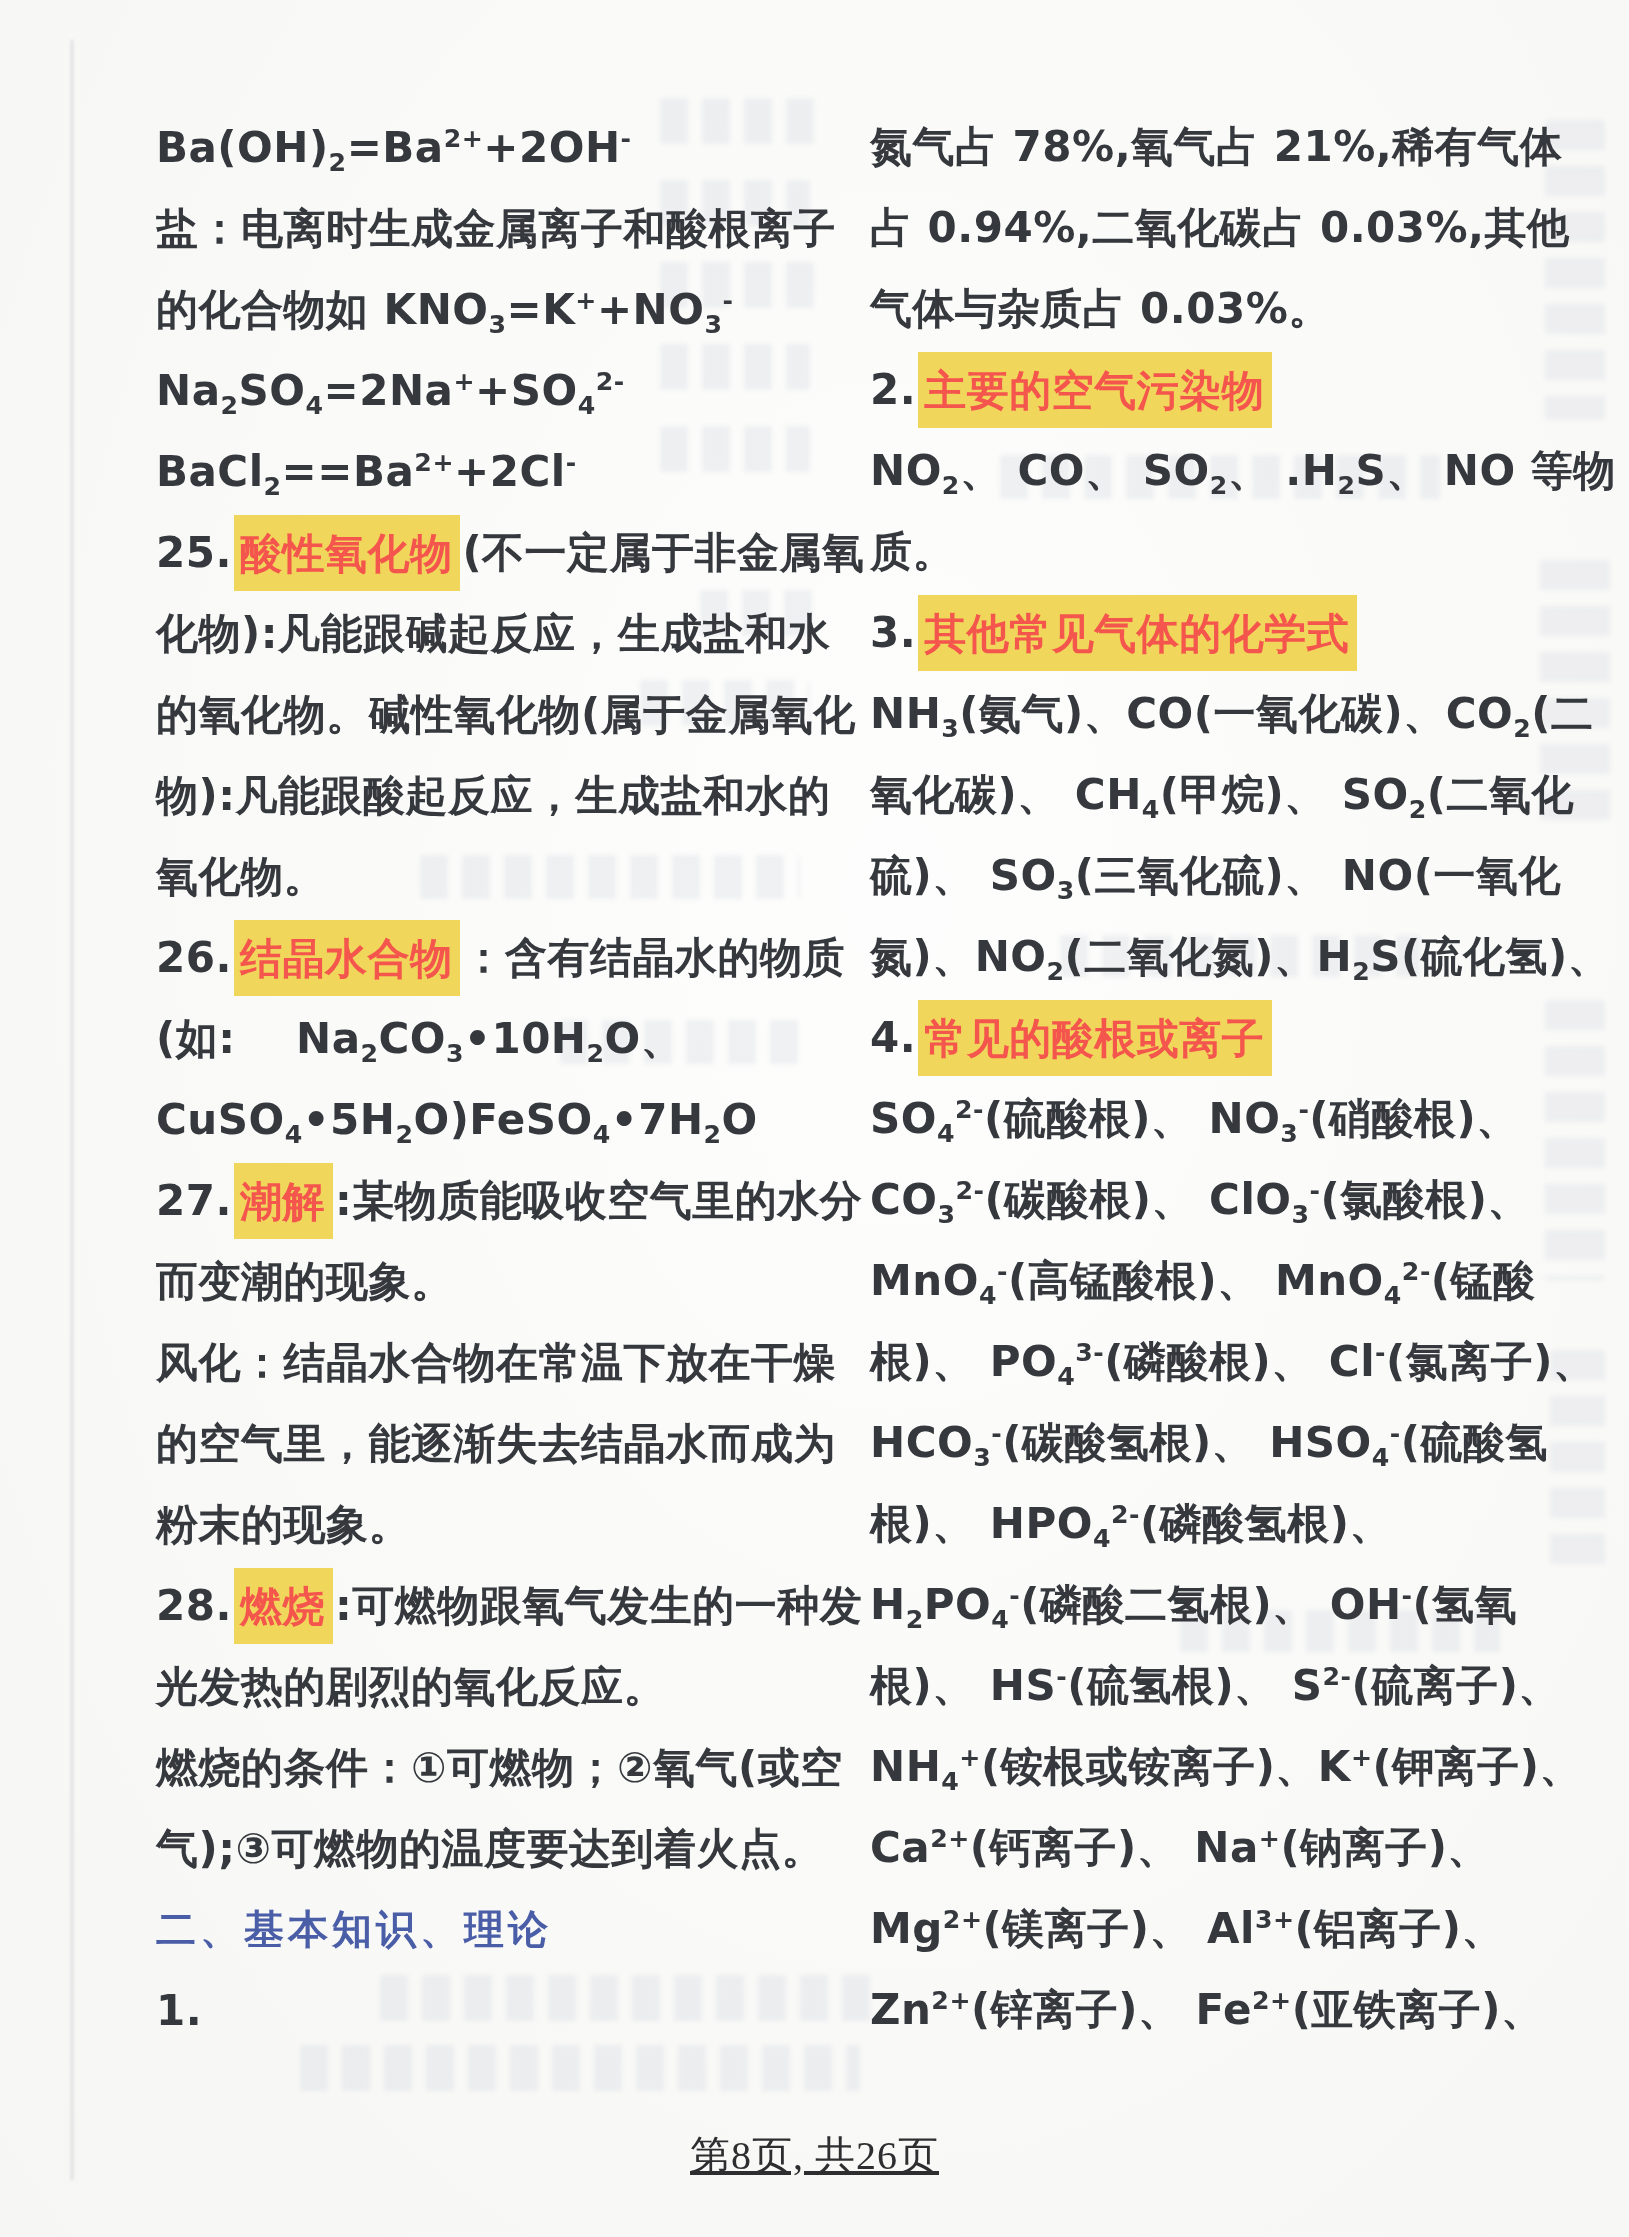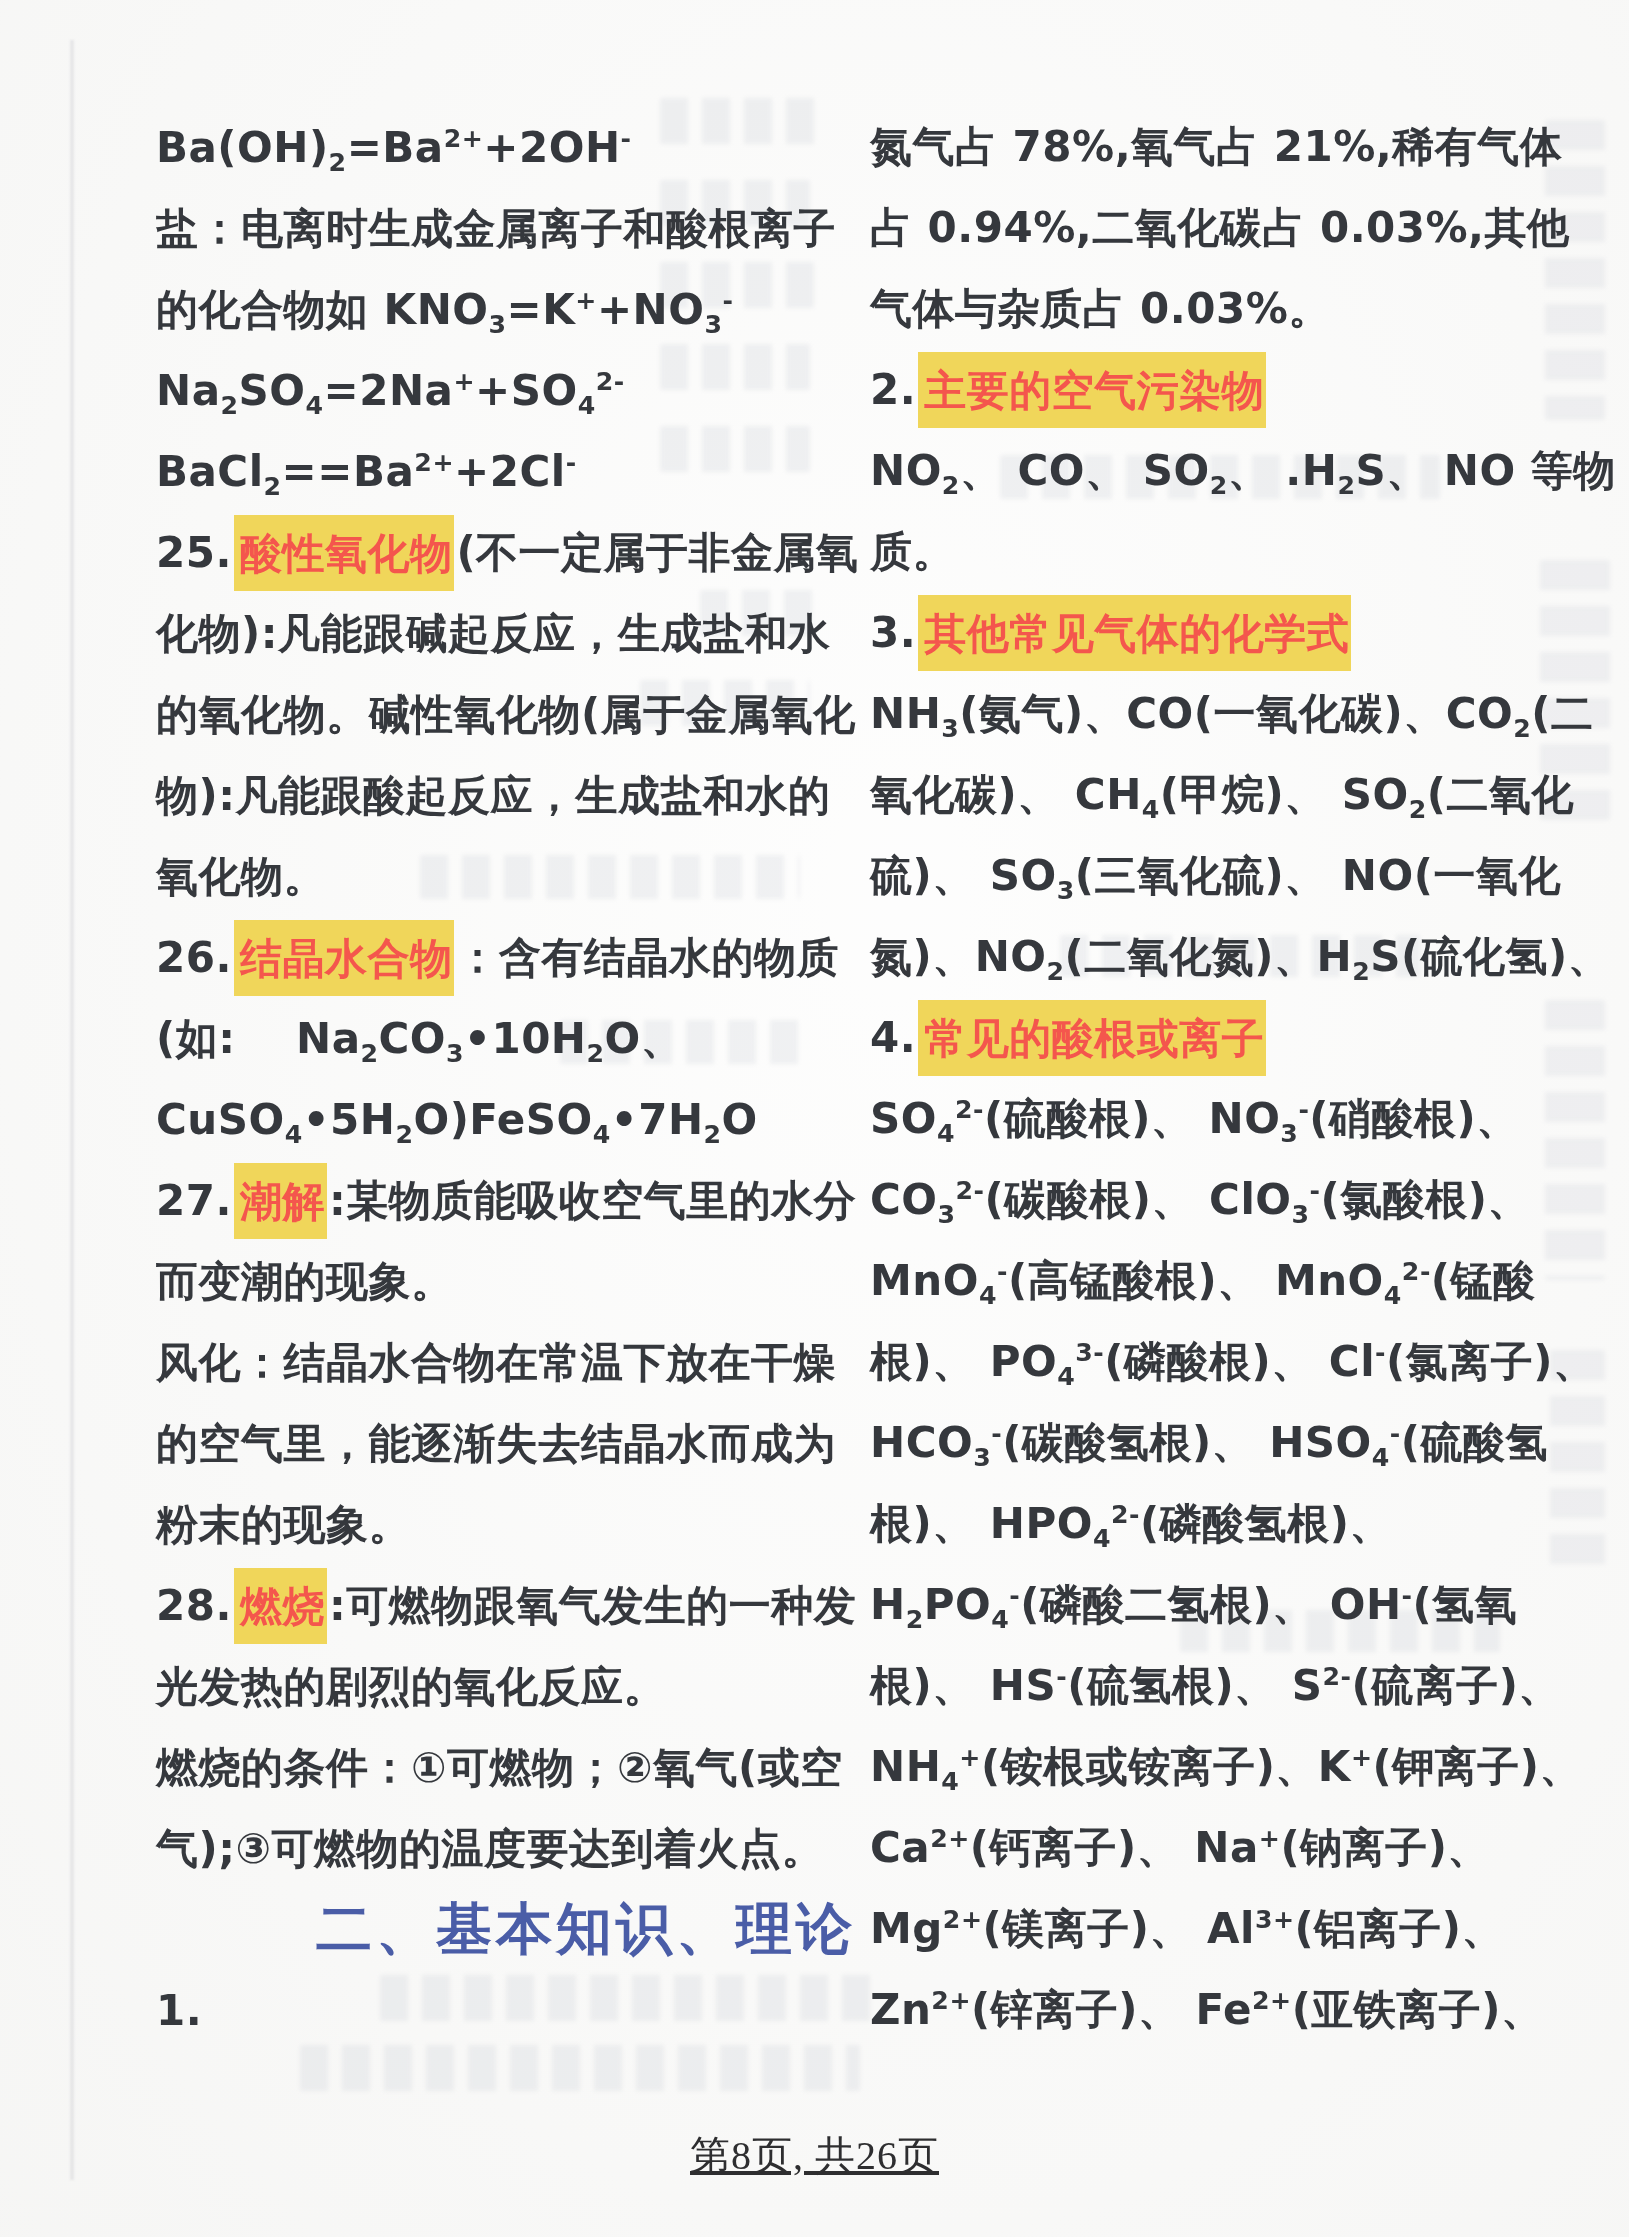--- a/index.html
+++ b/index.html
@@ -22,26 +22,25 @@
   .col-right{left:870px;top:106px;width:660px;}
   .line{
     height:81px;display:flex;align-items:center;white-space:nowrap;
     font-size:42px;font-weight:700;color:var(--ink,#35383d);
     letter-spacing:.5px;
   }
   .seg{display:inline-block;}
   .seg-hl{
     background:var(--hl-bg,#f0d65a);
     color:var(--hl-red,#f4564d);
-    padding:11px 2px 9px 6px;margin:0 2px;
+    padding:11px 8px 9px 6px;margin:0 2px;
   }
   .heading-blue{
-    font-size:56px;color:var(--blue,#4a5da7);
+    font-size:40px;color:var(--blue,#4a5da7);
     letter-spacing:4px;
-    justify-content:flex-end;
   }
   .heading-blue .seg-p{color:var(--blue,#4a5da7);}
   sup{font-size:.6em;font-weight:700;vertical-align:super;line-height:0;}
   sub{font-size:.6em;font-weight:700;vertical-align:sub;line-height:0;}
   .footer{
     position:absolute;left:0;top:2128px;width:1629px;height:60px;
     text-align:center;font-family:"Liberation Serif","DejaVu Serif",serif;
     font-size:40px;font-weight:400;color:#2e2e30;letter-spacing:1px;text-decoration:underline;
   }
   .ghost{

